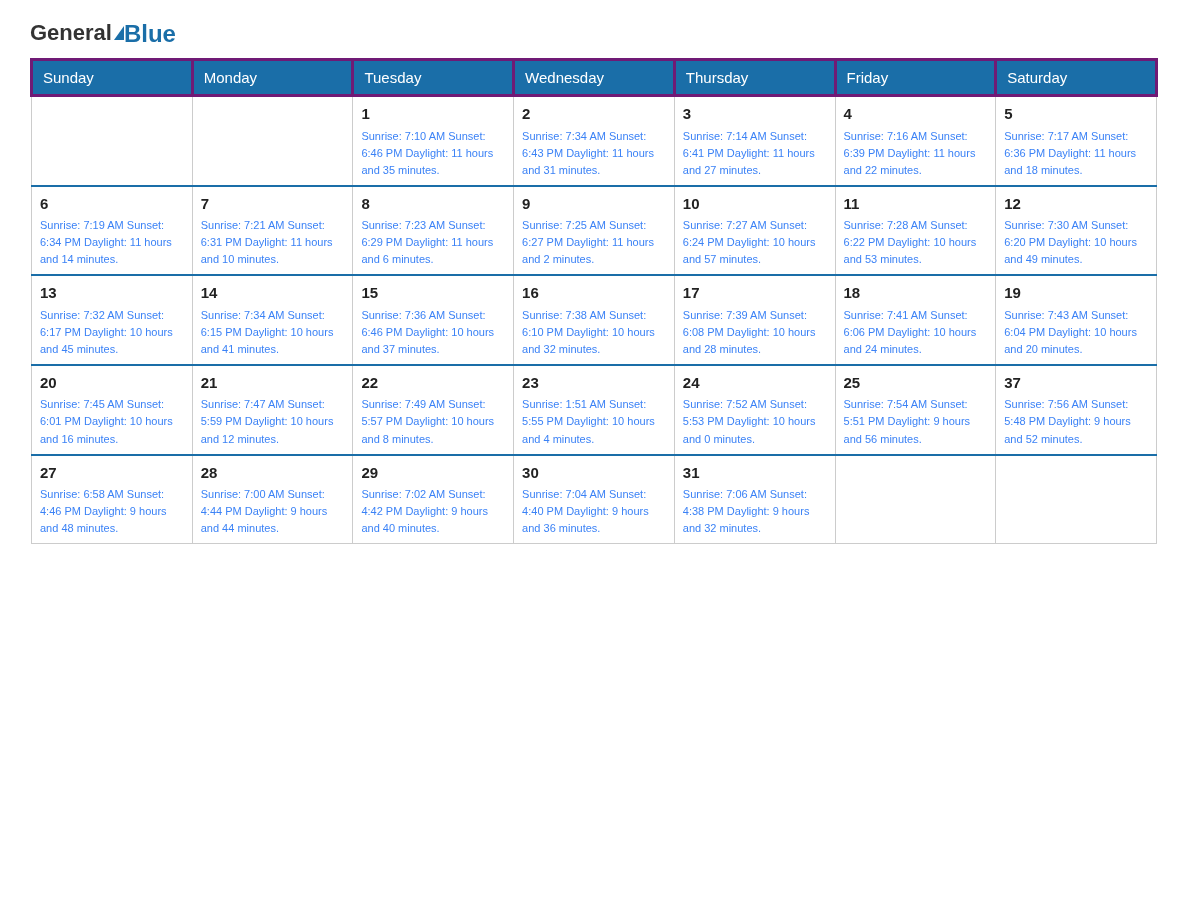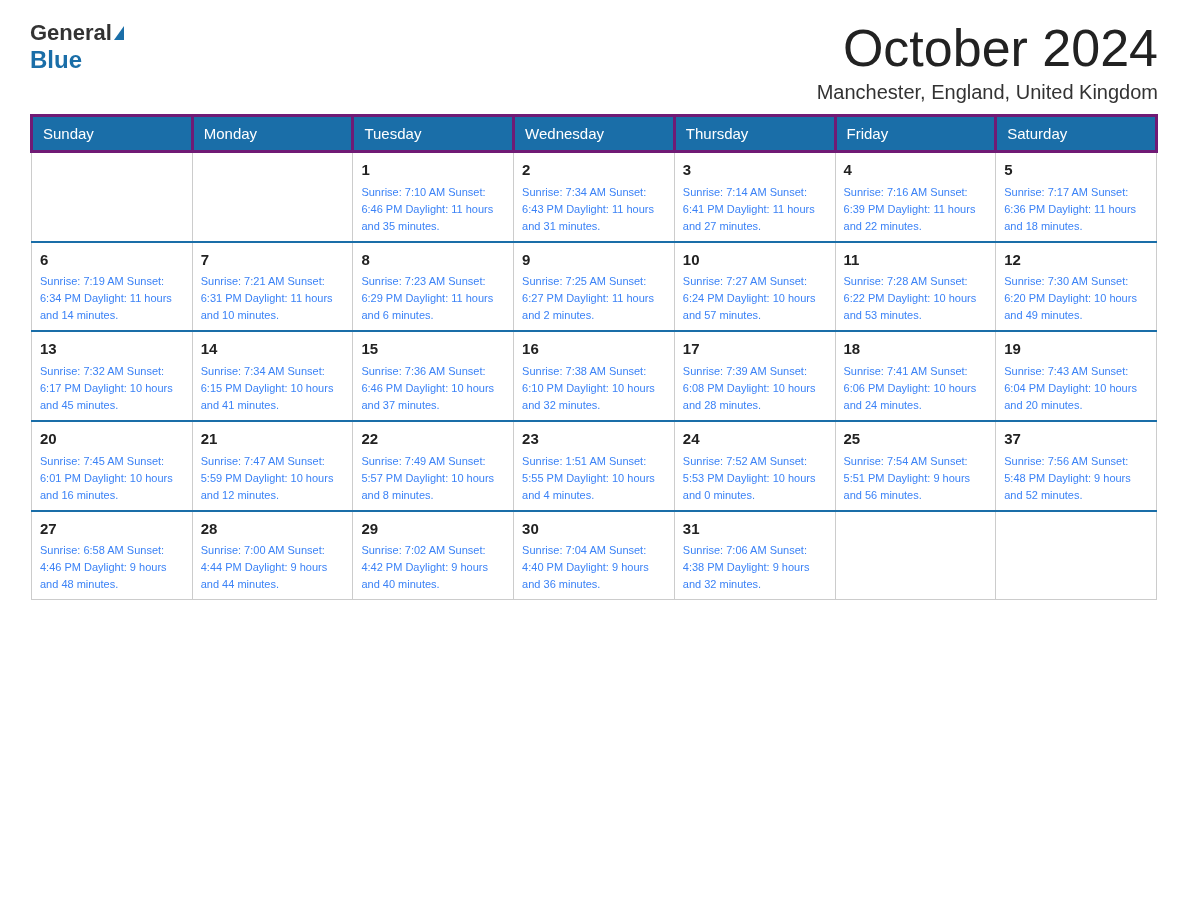--- a/index.html
+++ b/index.html
@@ -11,21 +11,21 @@
       min-height: 918px;
     }
     .header-row {
       display: flex;
       align-items: flex-start;
       justify-content: space-between;
       margin-bottom: 10px;
     }
     .logo {
       display: flex;
-      flex-direction: column;
+      flex-direction: row;
       align-items: flex-start;
     }
     .logo-general {
       font-size: 22px;
       font-weight: bold;
       color: #333;
       letter-spacing: 0;
     }
     .logo-blue {
       font-size: 24px;
@@ -108,24 +108,20 @@
 <div class="header-row">
   <div class="logo">
     <div class="logo-top-row">
       <span class="logo-general">General</span>
       <span class="logo-triangle"></span>
     </div>
     <div>
       <span class="logo-blue">Blue</span>
     </div>
   </div>
-  <div class="title-block">
-    <div class="month-title">October 2024</div>
-    <div class="location-title">Manchester, England, United Kingdom</div>
-  </div>
 </div>
 
 <table class="calendar-table">
   <thead>
     <tr>
     <th>Sunday</th>
         <th>Monday</th>
         <th>Tuesday</th>
         <th>Wednesday</th>
         <th>Thursday</th>

